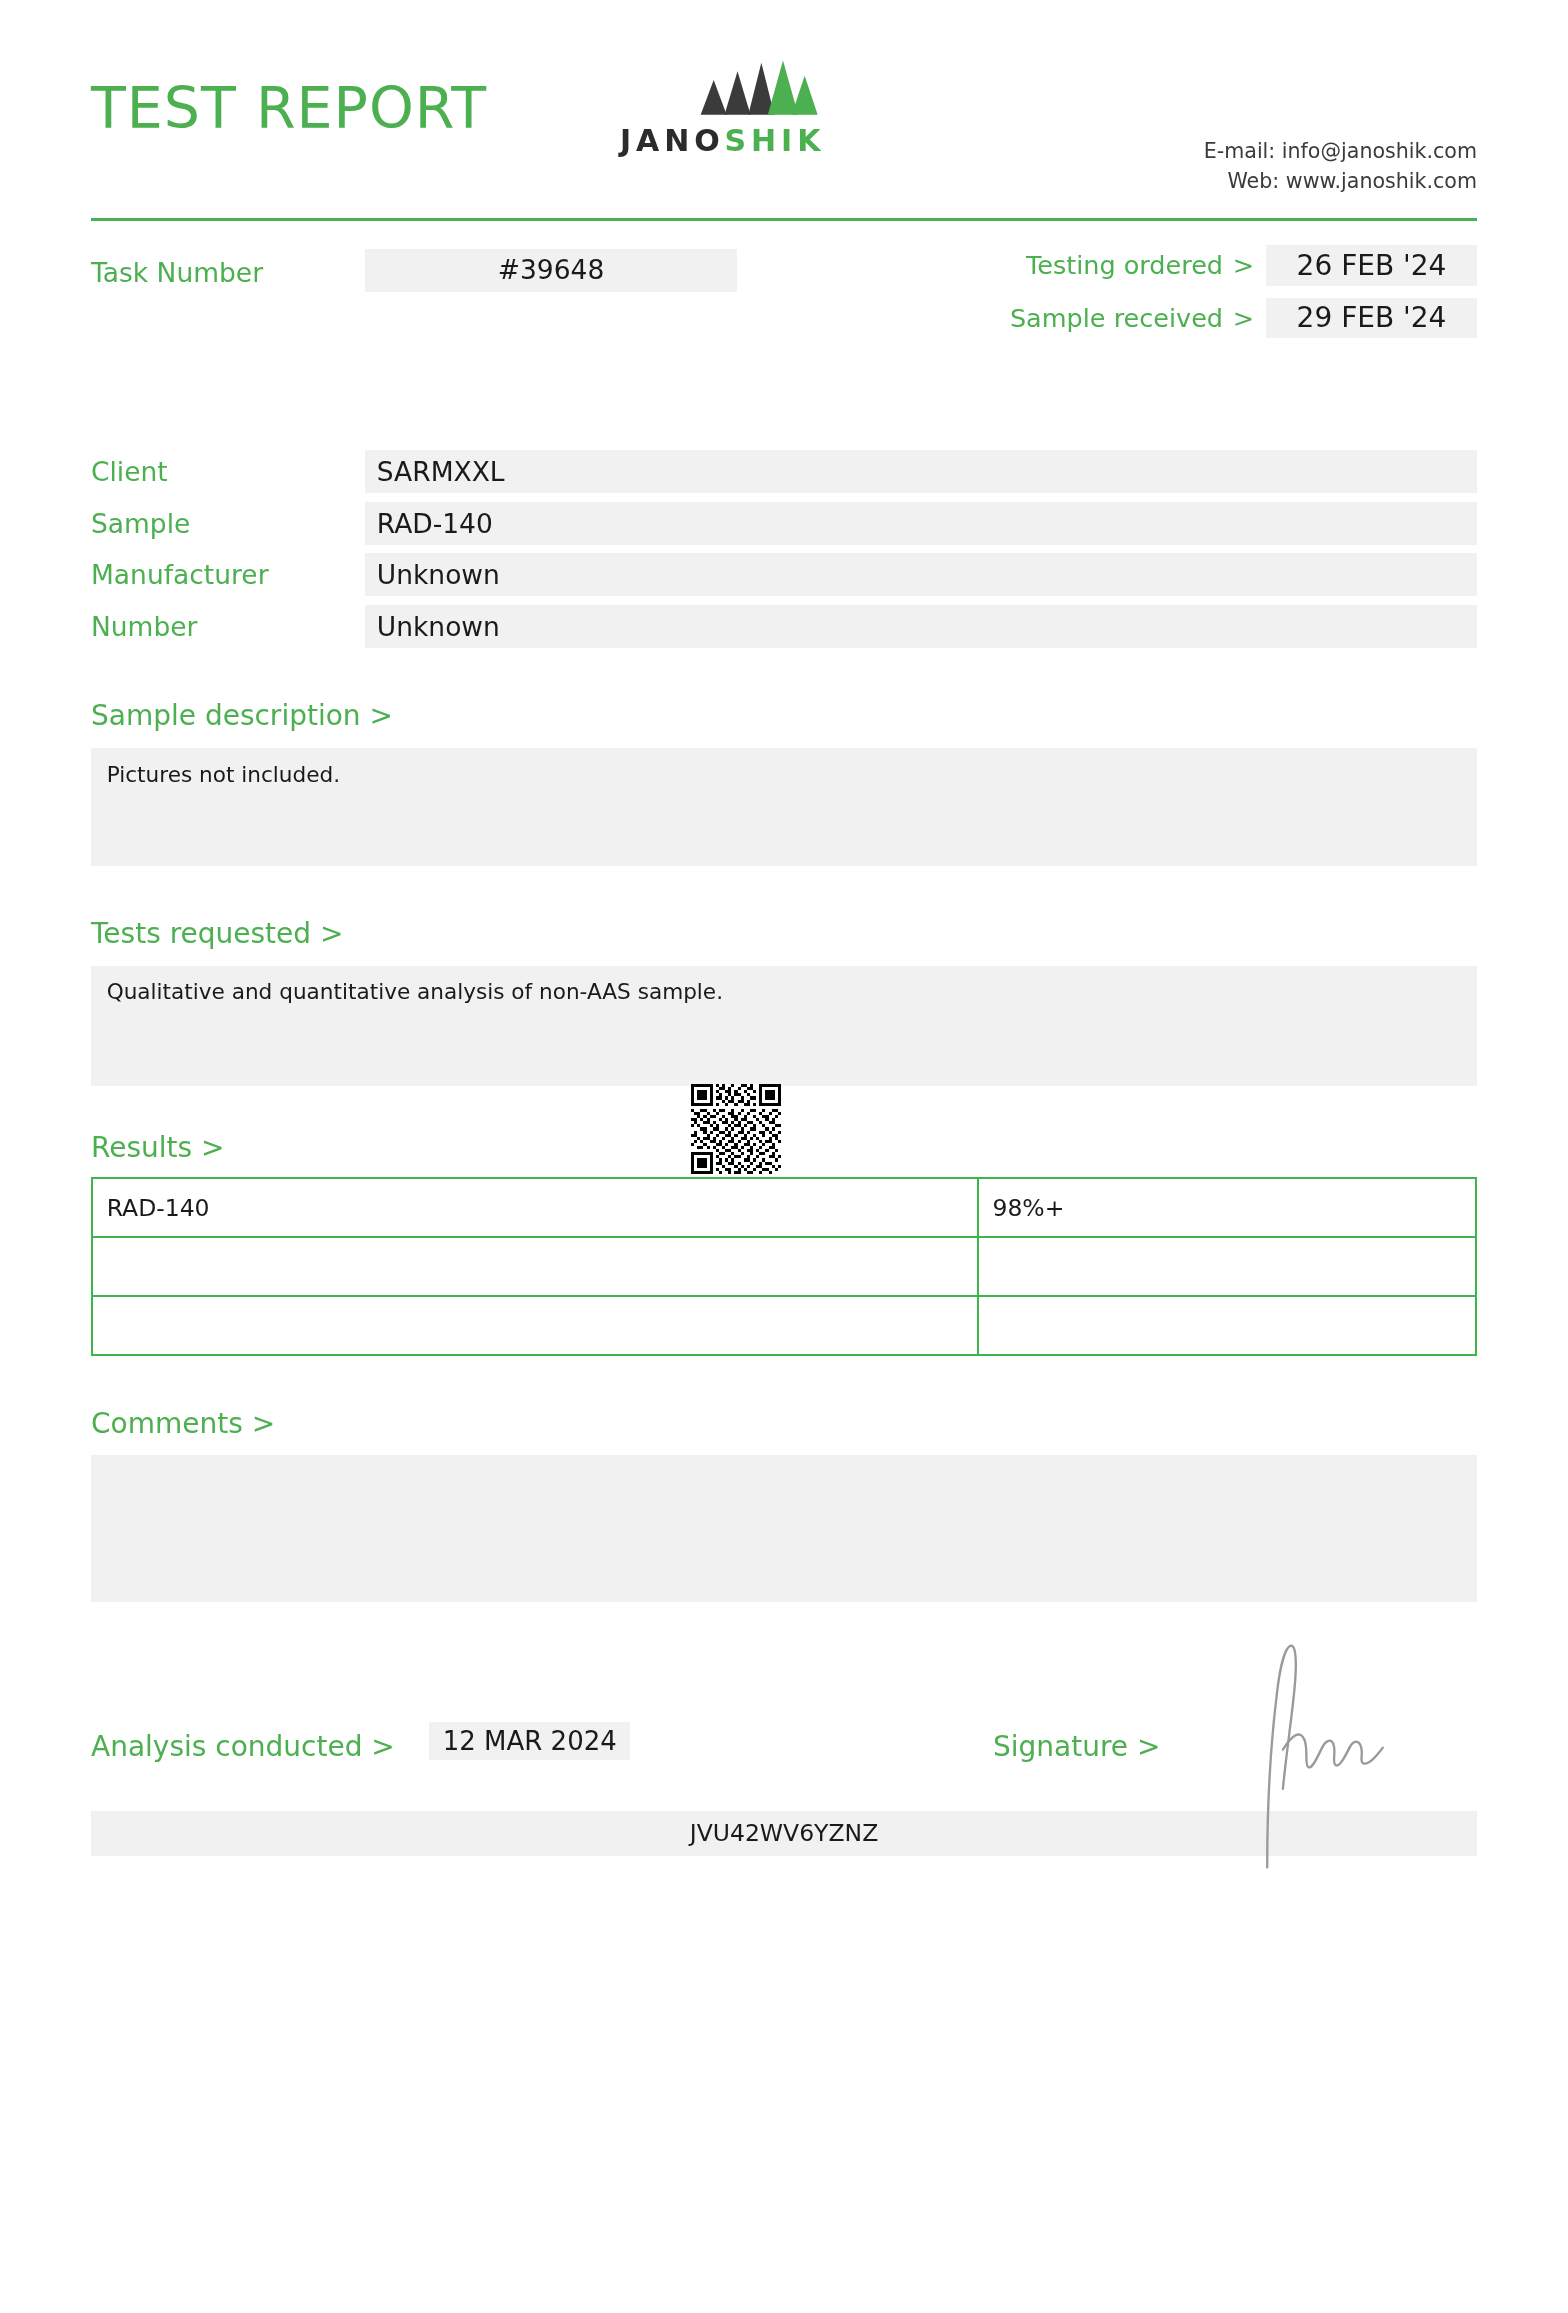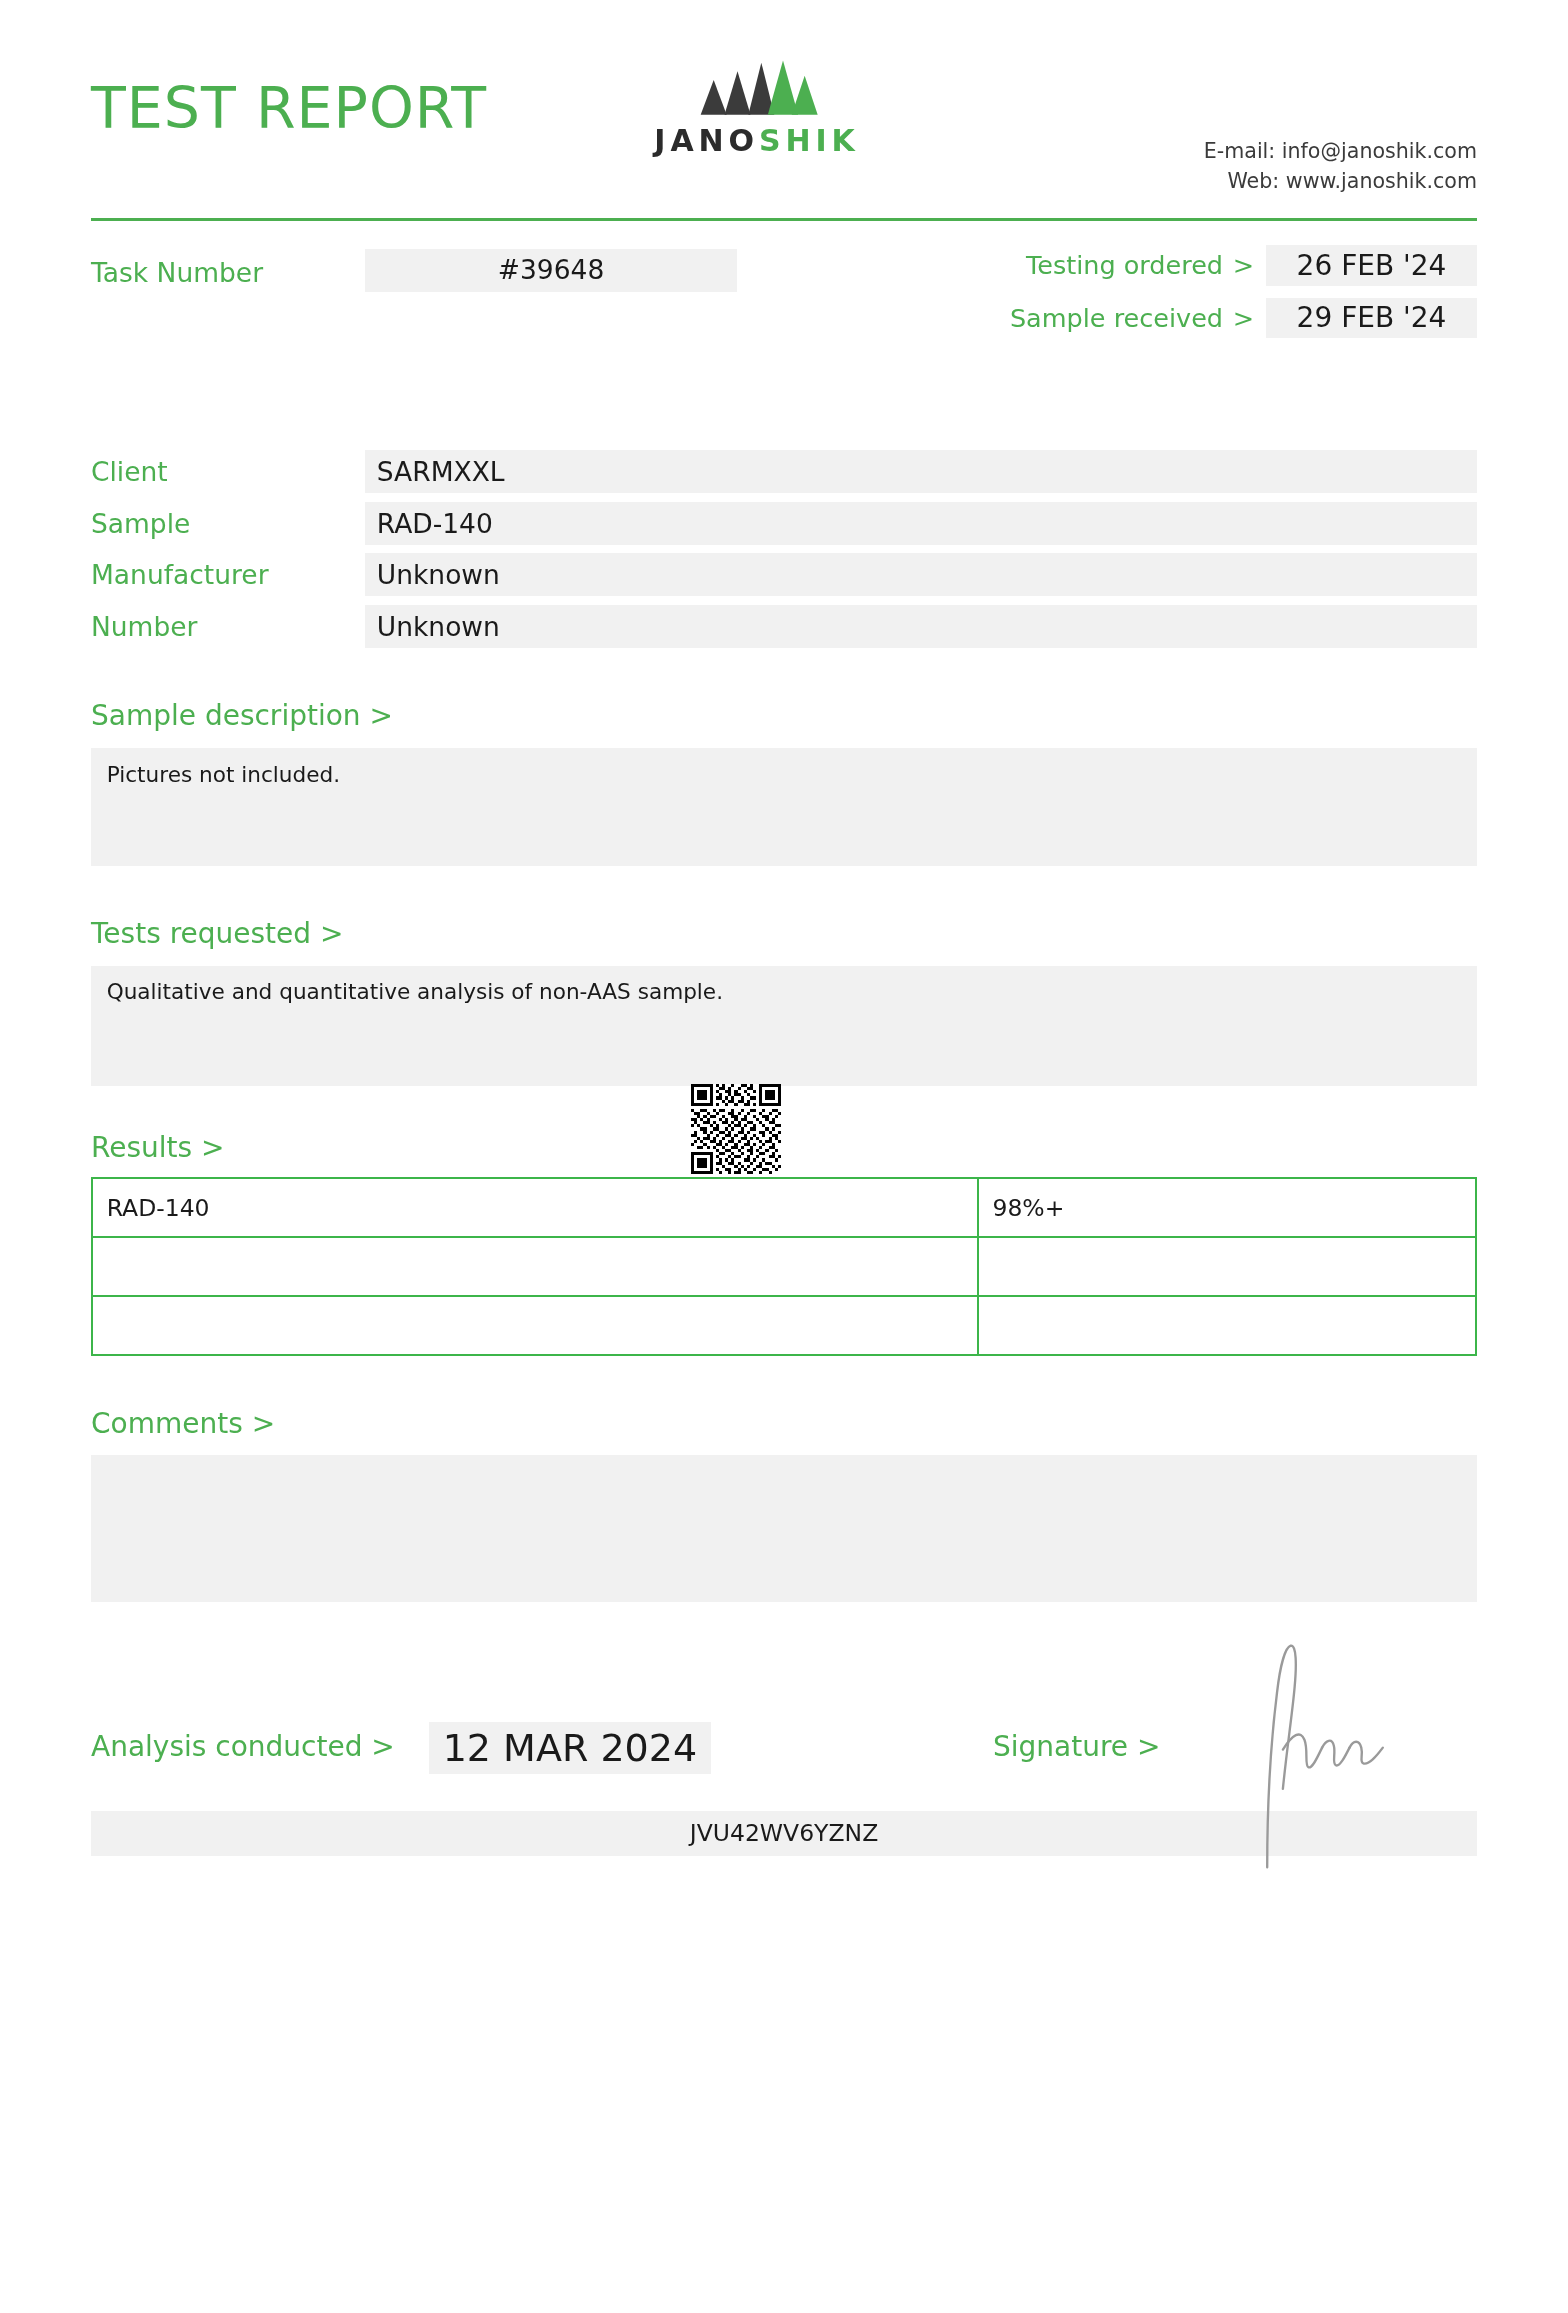--- a/index.html
+++ b/index.html
@@ -35,21 +35,21 @@
     letter-spacing: 1px;
     color: #4caf50;
     font-family: "DejaVu Sans", sans-serif;
     font-weight: 400;
   }
   .logo {
     position: absolute;
     left: 529px;
     top: 54px;
     width: 274px;
-    text-align: center;
+    text-align: left;
   }
   .logo-mark {
     height: 65px;
     display: block;
     margin: 0 auto;
   }
   .logo-text {
     font-size: 30px;
     letter-spacing: 4.9px;
     font-weight: 700;
@@ -212,21 +212,21 @@
     font-size: 28px;
     position: absolute;
     left: 0;
     top: 9.8px;
   }
   .analysis-value {
     position: absolute;
     left: 338px;
     top: 2px;
     background: #f1f1f1;
-    font-size: 38px;
+    font-size: 26px;
     padding: 3.9px 13.7px;
     color: #1a1a1a;
   }
   .signature-label {
     position: absolute;
     left: 902px;
     top: 9.8px;
     color: #4caf50;
     font-size: 28px;
   }

